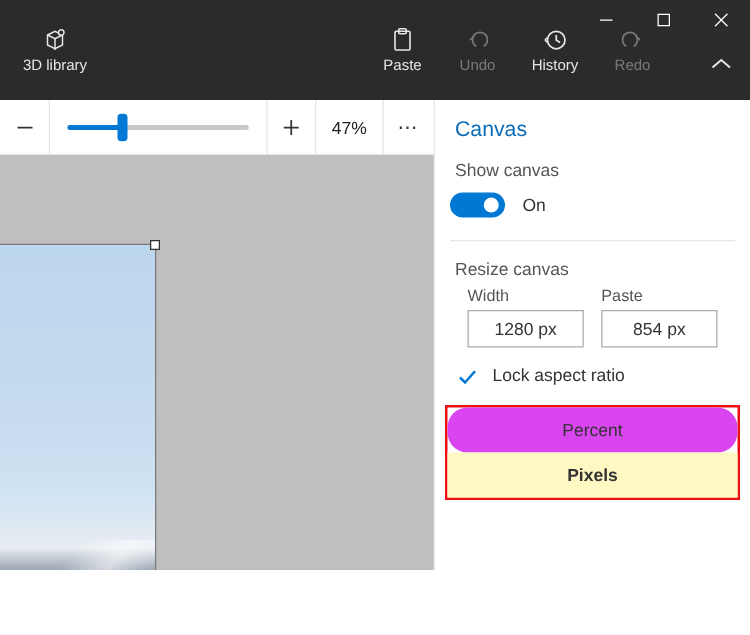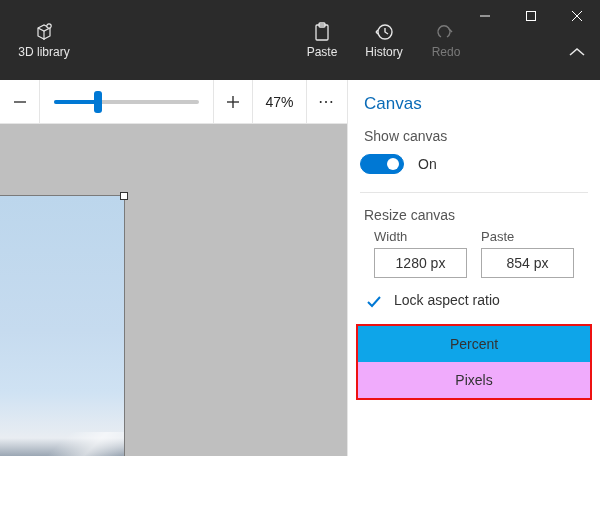--- a/index.html
+++ b/index.html
@@ -55,22 +55,22 @@
   .toggle.off .knob { left: 4px; background: #333; }
   .sep { height: 1px; background: #e5e5e5; margin: 6px 12px 10px; }
   .dim-row { display: flex; gap: 14px; padding: 2px 26px 8px; }
   .dim-col { flex: 1; }
   .dim-col .cap { font-size: 13px; color: #555; margin-bottom: 4px; }
   .dim-input { width: 100%; height: 30px; border: 1px solid #aaa; text-align: center; font-size: 14px; display:flex; align-items:center; justify-content:center; }
   .check-row { display: flex; align-items: flex-start; gap: 10px; padding: 6px 16px 8px; }
   .check { width: 20px; height: 20px; display: flex; align-items: center; justify-content: center; color: #0078d4; }
   .unit-box { margin: 4px 8px 0; border: 2.5px solid #e11; }
   .unit-item { height: 36px; display: flex; align-items: center; justify-content: center; font-size: 14px; }
-  .unit-item.percent { background: #0ea5e9; }
-  .unit-item.pixels { background: #f0abfc; }
+  .unit-item.percent { background: #d946ef; border-radius: 16px; }
+  .unit-item.pixels { background: #fef9c3; font-weight: bold; }
 </style>
 </head>
 <body>
 
 <div class="root">
   <div class="titlebar">
     <div class="win-controls">
       <div class="win-btn">
         <svg width="12" height="12" viewBox="0 0 12 12">
             <line x1="1" y1="6" x2="11" y2="6" stroke="#fff" stroke-width="1"></line>
@@ -101,20 +101,30 @@
         <span>3D library</span>
       </div>
       <div class="tb-item tb-paste">
         <span class="ic">
           <svg width="18" height="20" viewBox="0 0 18 20" fill="none" stroke="#e6e6e6" stroke-width="1.3">
             <rect x="3" y="3" width="12" height="15" rx="1"></rect>
               <rect x="6" y="1" width="6" height="4" rx="1"></rect>
           </svg>
         </span>
         <span>Paste</span>
+      </div>
+      <div class="tb-item tb-undo dim">
+        <span class="ic">
+          <svg width="20" height="18" viewBox="0 0 20 18" fill="none" stroke="#7a7a7a" stroke-width="1.4">
+            <path d="M15 14a6 6 0 1 0-6 0"></path>
+              <path d="M4 9l3-3"></path>
+              <path d="M4 9l3 3" opacity="0"></path>
+          </svg>
+        </span>
+        <span>Undo</span>
       </div>
       <div class="tb-item tb-history">
         <span class="ic">
           <svg width="20" height="20" viewBox="0 0 20 20" fill="none" stroke="#e6e6e6" stroke-width="1.4">
             <circle cx="11" cy="10" r="7"></circle>
               <path d="M11 6v4l3 2"></path>
               <path d="M2 10l2-2"></path>
               <path d="M2 10l2 2"></path>
           </svg>
         </span>

